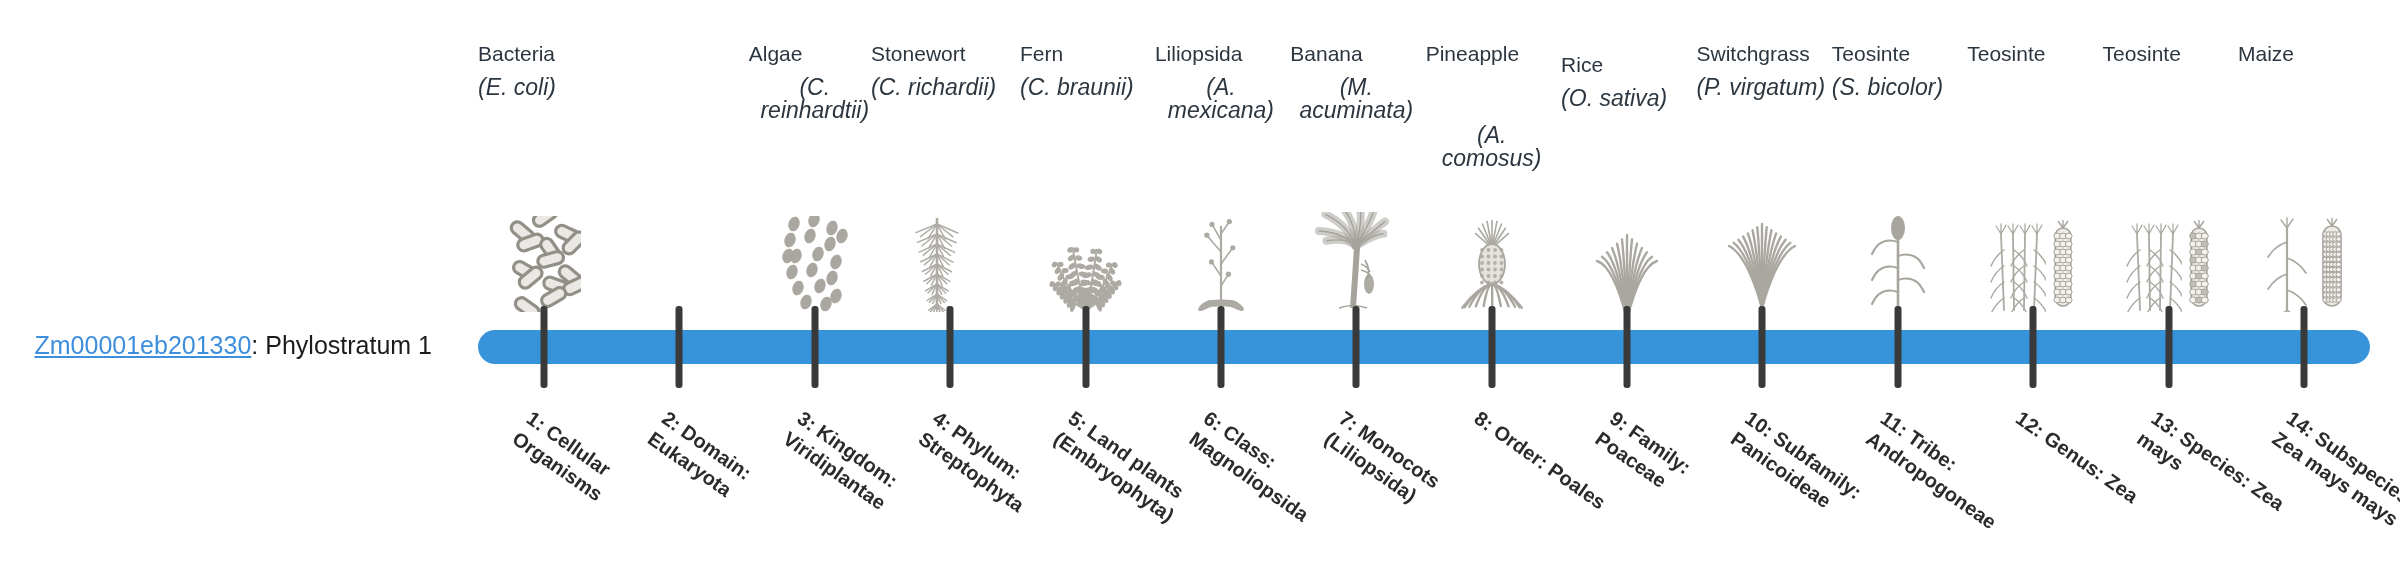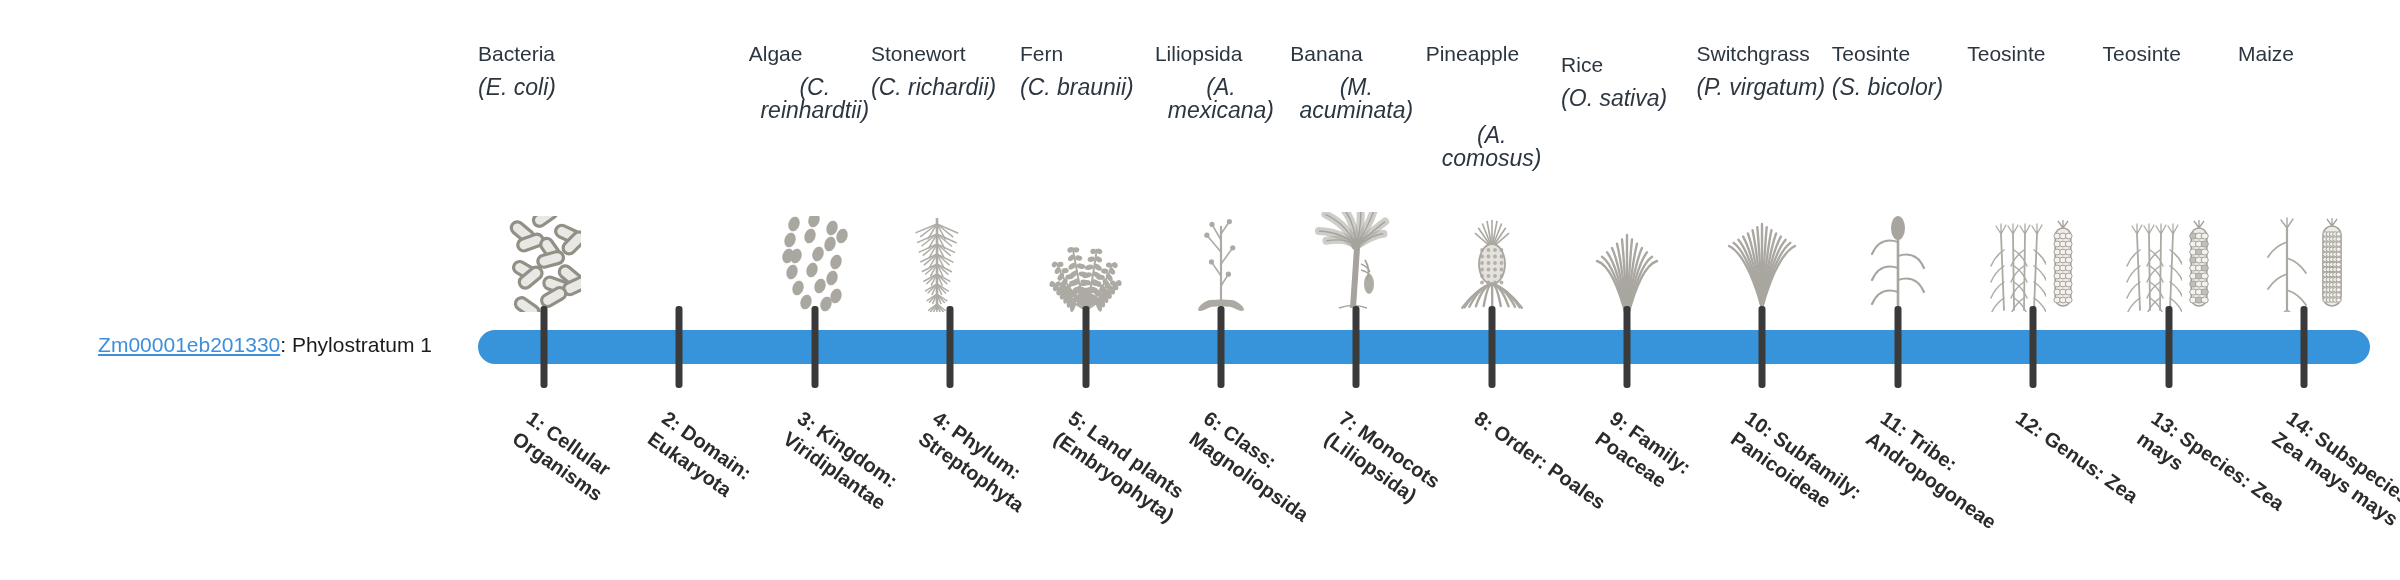--- a/index.html
+++ b/index.html
@@ -23,21 +23,21 @@
 
   
   #gene-label {
     position: absolute;
     left: 0;
     top: 332px;
     width: 450px;
     text-align: right;
     padding-right: 18px;
     box-sizing: border-box;
-    font-size: 21px;
+    font-size: 25px;
     line-height: 26px;
     white-space: nowrap;
     color: #1b1b1b;
   }
   #gene-label .gene-id {
     color: #3d8fdd;
     text-decoration: underline;
     text-underline-offset: 2px;
     cursor: pointer;
   }

